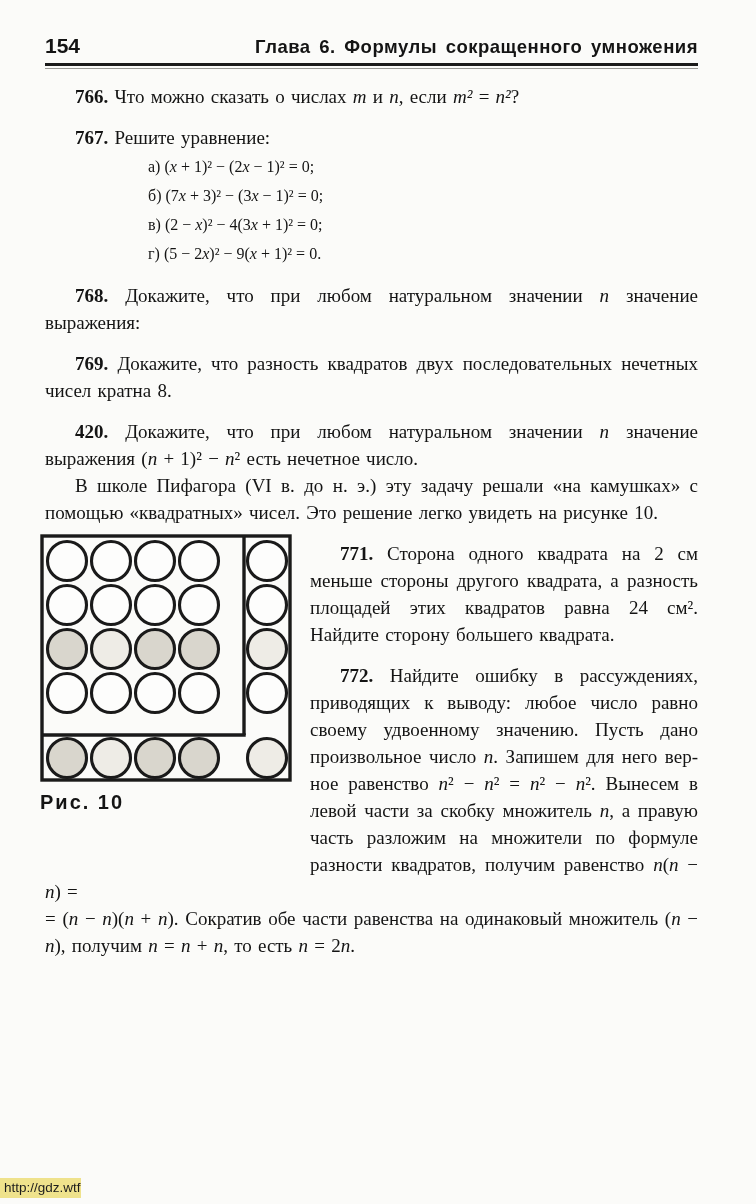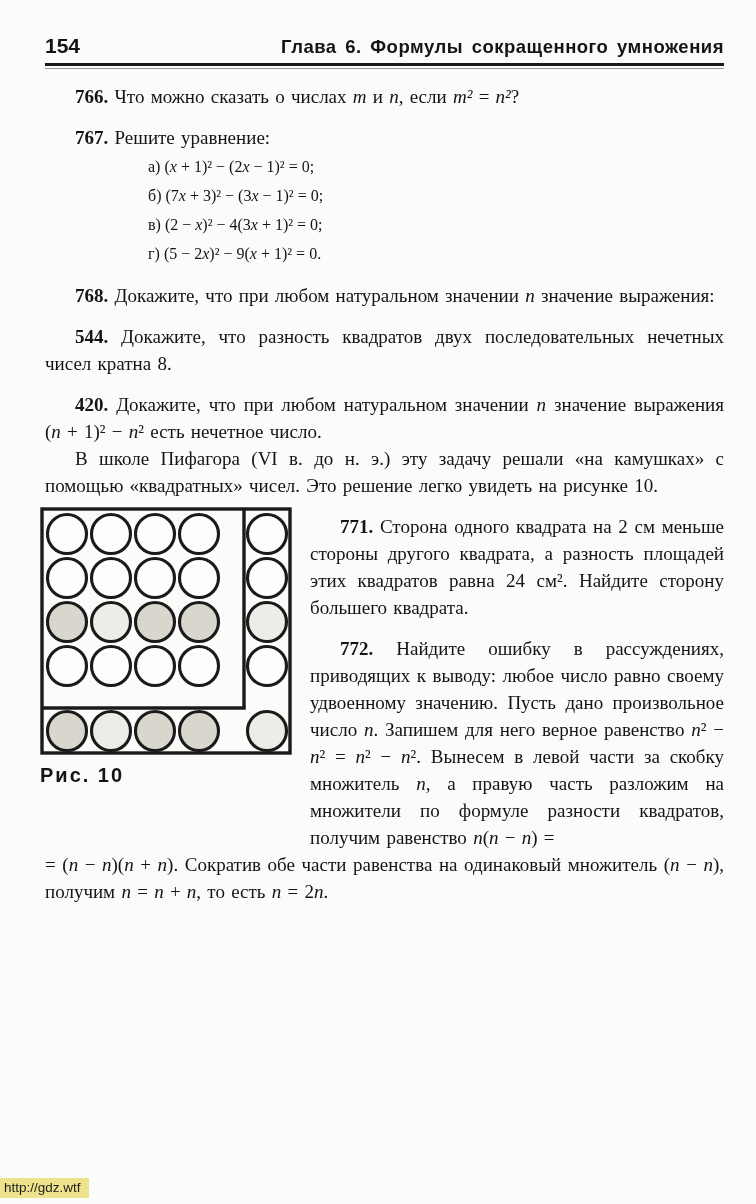--- a/index.html
+++ b/index.html
@@ -4,21 +4,21 @@
 <style>
   html,body{margin:0;padding:0;}
   body{
     width:756px;height:1204px;
     background:#fbfbf9;
     font-family:"Liberation Serif", serif;
     color:#141414;
     position:relative;
     overflow:hidden;
   }
-  .page{padding:34px 32px 0 45px;}
+  .page{padding:34px 58px 0 45px;}
   .header{display:flex;justify-content:space-between;align-items:baseline;
     font-family:"Liberation Sans", sans-serif;font-weight:bold;}
   .pagenum{font-size:21px;}
   .chapter{font-size:18.5px;letter-spacing:0.5px;word-spacing:3px;}
   .hrule{margin-top:5px;height:2px;border-top:3px solid #1b1b1b;border-bottom:1px solid #9a9a96;}
 
   .ex{margin:14px 0 0 0;font-size:19px;line-height:27px;text-align:justify;
       text-indent:30px;word-spacing:1.5px;}
   .ex .num{font-weight:bold;}
   .cont{margin-top:0;}
@@ -27,21 +27,21 @@
   .it{font-style:italic;}
 
   .figwrap{float:left;width:258px;margin:8px 12px 0 -5px;padding-bottom:46px;}
   .figsvg{display:block;}
   .figcap{margin-top:9px;font-family:"Liberation Sans", sans-serif;
     font-weight:bold;font-size:20px;letter-spacing:2px;}
   .clear{clear:both;}
 
   .watermark{position:absolute;left:0;bottom:6px;background:#efe28c;
     font-family:"Liberation Sans", sans-serif;font-size:13.5px;color:#1c1c1c;
-    padding:2px 8px 3px 4px;}
+    padding:2px 0 3px 4px;}
 </style>
 </head>
 <body>
 
 <div class="page">
 
   <div class="header">
     <span class="pagenum">154</span>
     <span class="chapter">Глава 6. Формулы сокращенного умножения</span>
   </div>
@@ -52,21 +52,21 @@
   <p class="ex"><b class="num">767.</b> <span><span>Решите уравнение:</span></span></p>
   <div class="sublist">
     <div class="sub"><span>а) (</span><span class="it">x</span><span> + 1)² − (2</span><span class="it">x</span><span> − 1)² = 0;</span></div>
     <div class="sub"><span>б) (7</span><span class="it">x</span><span> + 3)² − (3</span><span class="it">x</span><span> − 1)² = 0;</span></div>
     <div class="sub"><span>в) (2 − </span><span class="it">x</span><span>)² − 4(3</span><span class="it">x</span><span> + 1)² = 0;</span></div>
     <div class="sub"><span>г) (5 − 2</span><span class="it">x</span><span>)² − 9(</span><span class="it">x</span><span> + 1)² = 0.</span></div>
   </div>
 
   <p class="ex"><b class="num">768.</b> <span><span>Докажите, что при любом натуральном значении </span><span class="it">n</span><span> значение выражения:</span></span></p>
 
-  <p class="ex"><b class="num">544.</b> <span><span>Докажите, что разность квадратов двух последова­тельных нечетных чисел кратна 8.</span></span></p>
+  <p class="ex"><b class="num">769.</b> <span><span>Докажите, что разность квадратов двух последова­тельных нечетных чисел кратна 8.</span></span></p>
 
   <p class="ex"><b class="num">420.</b> <span><span>Докажите, что при любом натуральном значении </span><span class="it">n</span><span> значение выражения (</span><span class="it">n</span><span> + 1)² − </span><span class="it">n</span><span>² есть нечетное число.</span></span></p>
   <p class="ex cont"><span><span>В школе Пифагора (VI в. до н. э.) эту задачу решали «на камушках» с помощью «квадратных» чисел. Это решение легко увидеть на рисунке 10.</span></span></p>
 
   <div class="figwrap">
     <svg class="figsvg" width="252" height="248" viewBox="0 0 252 248" xmlns="http://www.w3.org/2000/svg">
       <rect x="2" y="2" width="248" height="244" fill="none" stroke="#1a1a1a" stroke-width="3.4"></rect>
       <line x1="204" y1="2" x2="204" y2="201" stroke="#1a1a1a" stroke-width="3.4"></line>
       <line x1="2" y1="201" x2="205.7" y2="201" stroke="#1a1a1a" stroke-width="3.4"></line>
       <g>

